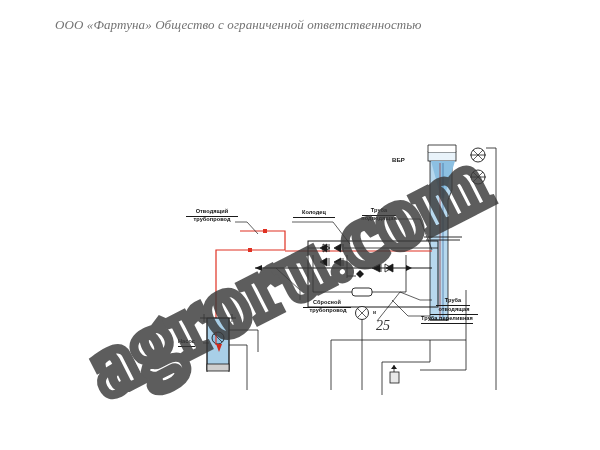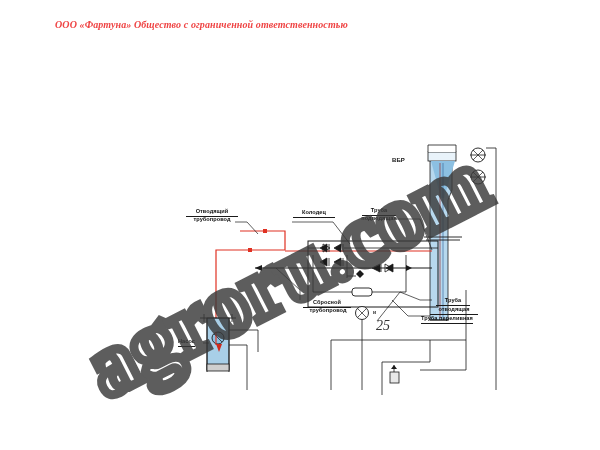--- a/index.html
+++ b/index.html
@@ -11,24 +11,24 @@
     position:relative;
   }
   #page{position:relative;width:600px;height:450px;background:#fff;}
 
   
   .header{
     position:absolute;
     left:55px; top:14px; width:520px;
     font-family:"Liberation Serif", serif;
     font-style:italic;
-    font-weight:700;
-    font-size:10px;
+    font-weight:400;
+    font-size:13px;
     line-height:21px;
-    color:#ef4444;
+    color:#737373;
     letter-spacing:.1px;
   }
   .header div{white-space:nowrap;}
 
   
   #drawing{position:absolute;left:0;top:0;width:600px;height:450px;}
 
   
   .lbl{
     position:absolute;

